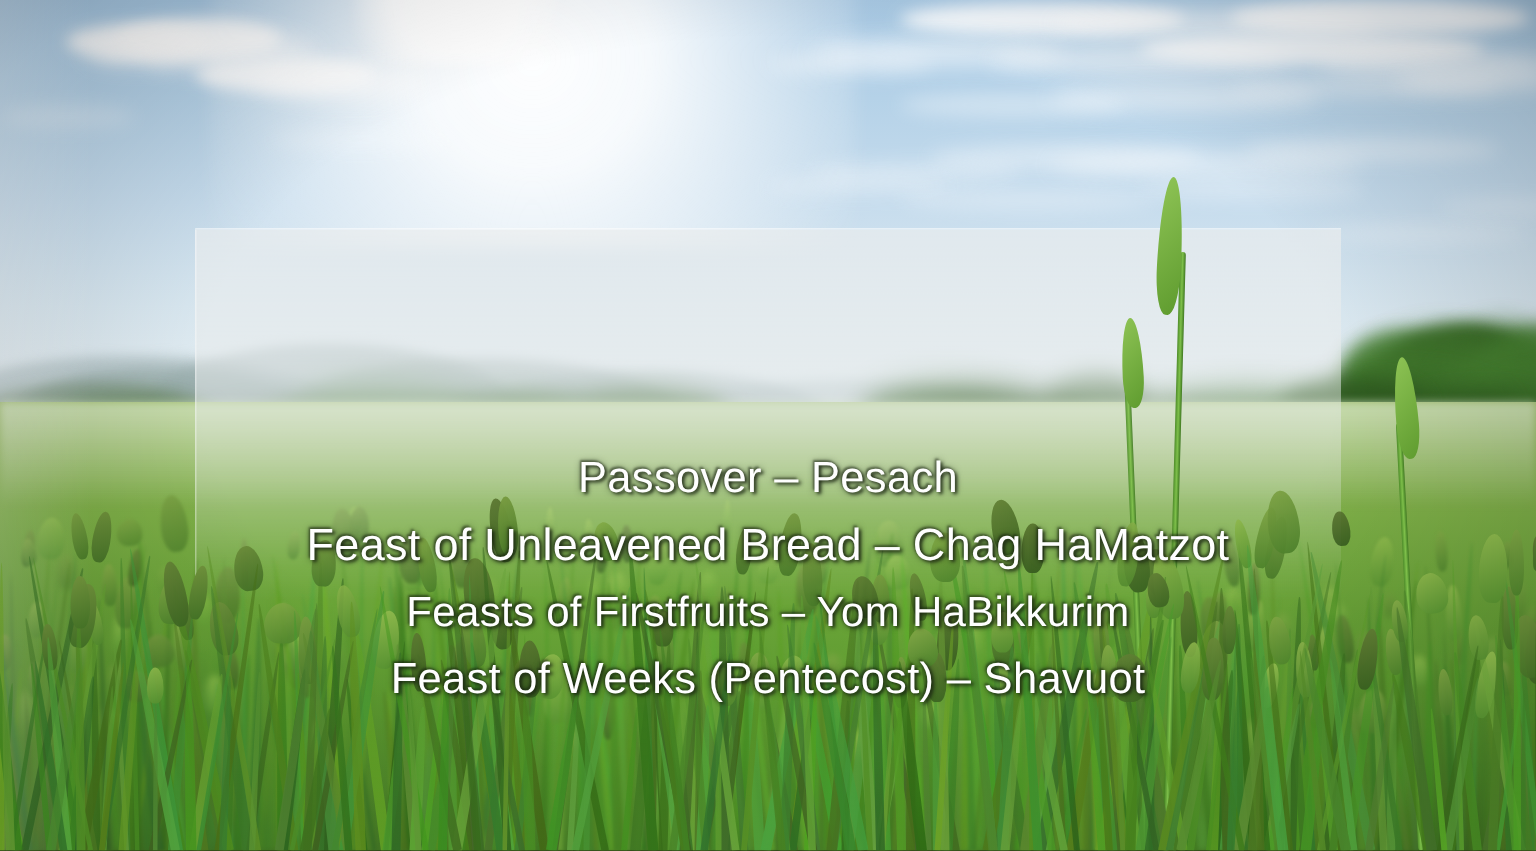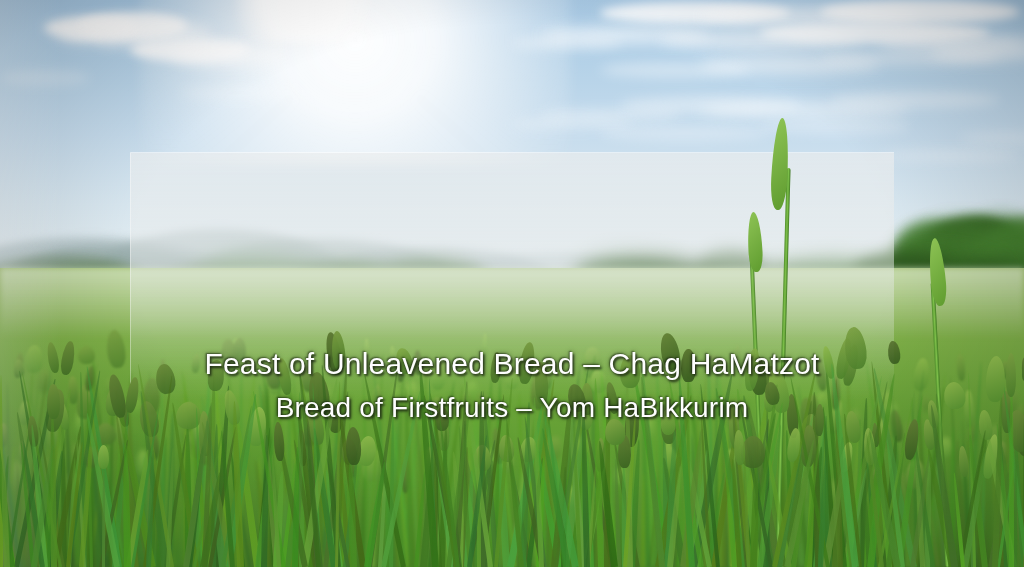--- a/index.html
+++ b/index.html
@@ -1325,19 +1325,21 @@
       <div class="blade" style="left: 879.586px; width: 4.21595px; height: 133.932px; background: linear-gradient(rgba(81, 134, 38, 0.55), rgb(81, 134, 38)); transform: rotate(-6.55204deg); opacity: 0.962346;"></div>
       <div class="blade" style="left: 686.433px; width: 4.31234px; height: 190.691px; background: linear-gradient(rgba(82, 141, 32, 0.55), rgb(82, 141, 32)); transform: rotate(0.0317342deg); opacity: 0.917936;"></div>
       <div class="head" style="left: 681.317px; bottom: 184.741px; width: 14.5432px; height: 33.0533px; background: linear-gradient(160deg, rgb(93, 120, 50), rgb(55, 93, 31)); transform: rotate(0.0317342deg); opacity: 0.97803;"></div>
       <div class="blade" style="left: 1014.49px; width: 3.4816px; height: 108.085px; background: linear-gradient(rgba(59, 122, 36, 0.55), rgb(59, 122, 36)); transform: rotate(0.234051deg); opacity: 0.86663;"></div>
       <div class="blade" style="left: 961.418px; width: 3.89749px; height: 95.4019px; background: linear-gradient(rgba(83, 159, 36, 0.55), rgb(83, 159, 36)); transform: rotate(-5.26802deg); opacity: 0.993569;"></div>
       <div class="head" style="left: 958.906px; bottom: 89.7607px; width: 8.9215px; height: 31.3402px; background: linear-gradient(160deg, rgb(121, 156, 65), rgb(71, 121, 40)); transform: rotate(-5.26802deg); opacity: 0.940556;"></div>
       <div class="blade" style="left: 688.639px; width: 5.74924px; height: 190.264px; background: linear-gradient(rgba(62, 144, 45, 0.55), rgb(62, 144, 45)); transform: rotate(-3.82583deg); opacity: 0.978653;"></div>
     </div>
 
   <div id="text-block">
+    <div class="feast-line" id="feast-0">Passover – Pesach</div>
     <div class="feast-line" id="feast-1">Feast of Unleavened Bread – Chag HaMatzot</div>
-    <div class="feast-line" id="feast-2">Bread of Firstfruits – Yom HaBikkurim</div>
+    <div class="feast-line" id="feast-2">Feasts of Firstfruits – Yom HaBikkurim</div>
+    <div class="feast-line" id="feast-3">Feast of Weeks (Pentecost) – Shavuot</div>
   </div>
 
   <div class="vignette"></div>
   <div class="edge-blur-l"></div>
 </div>
 
 </body></html>

